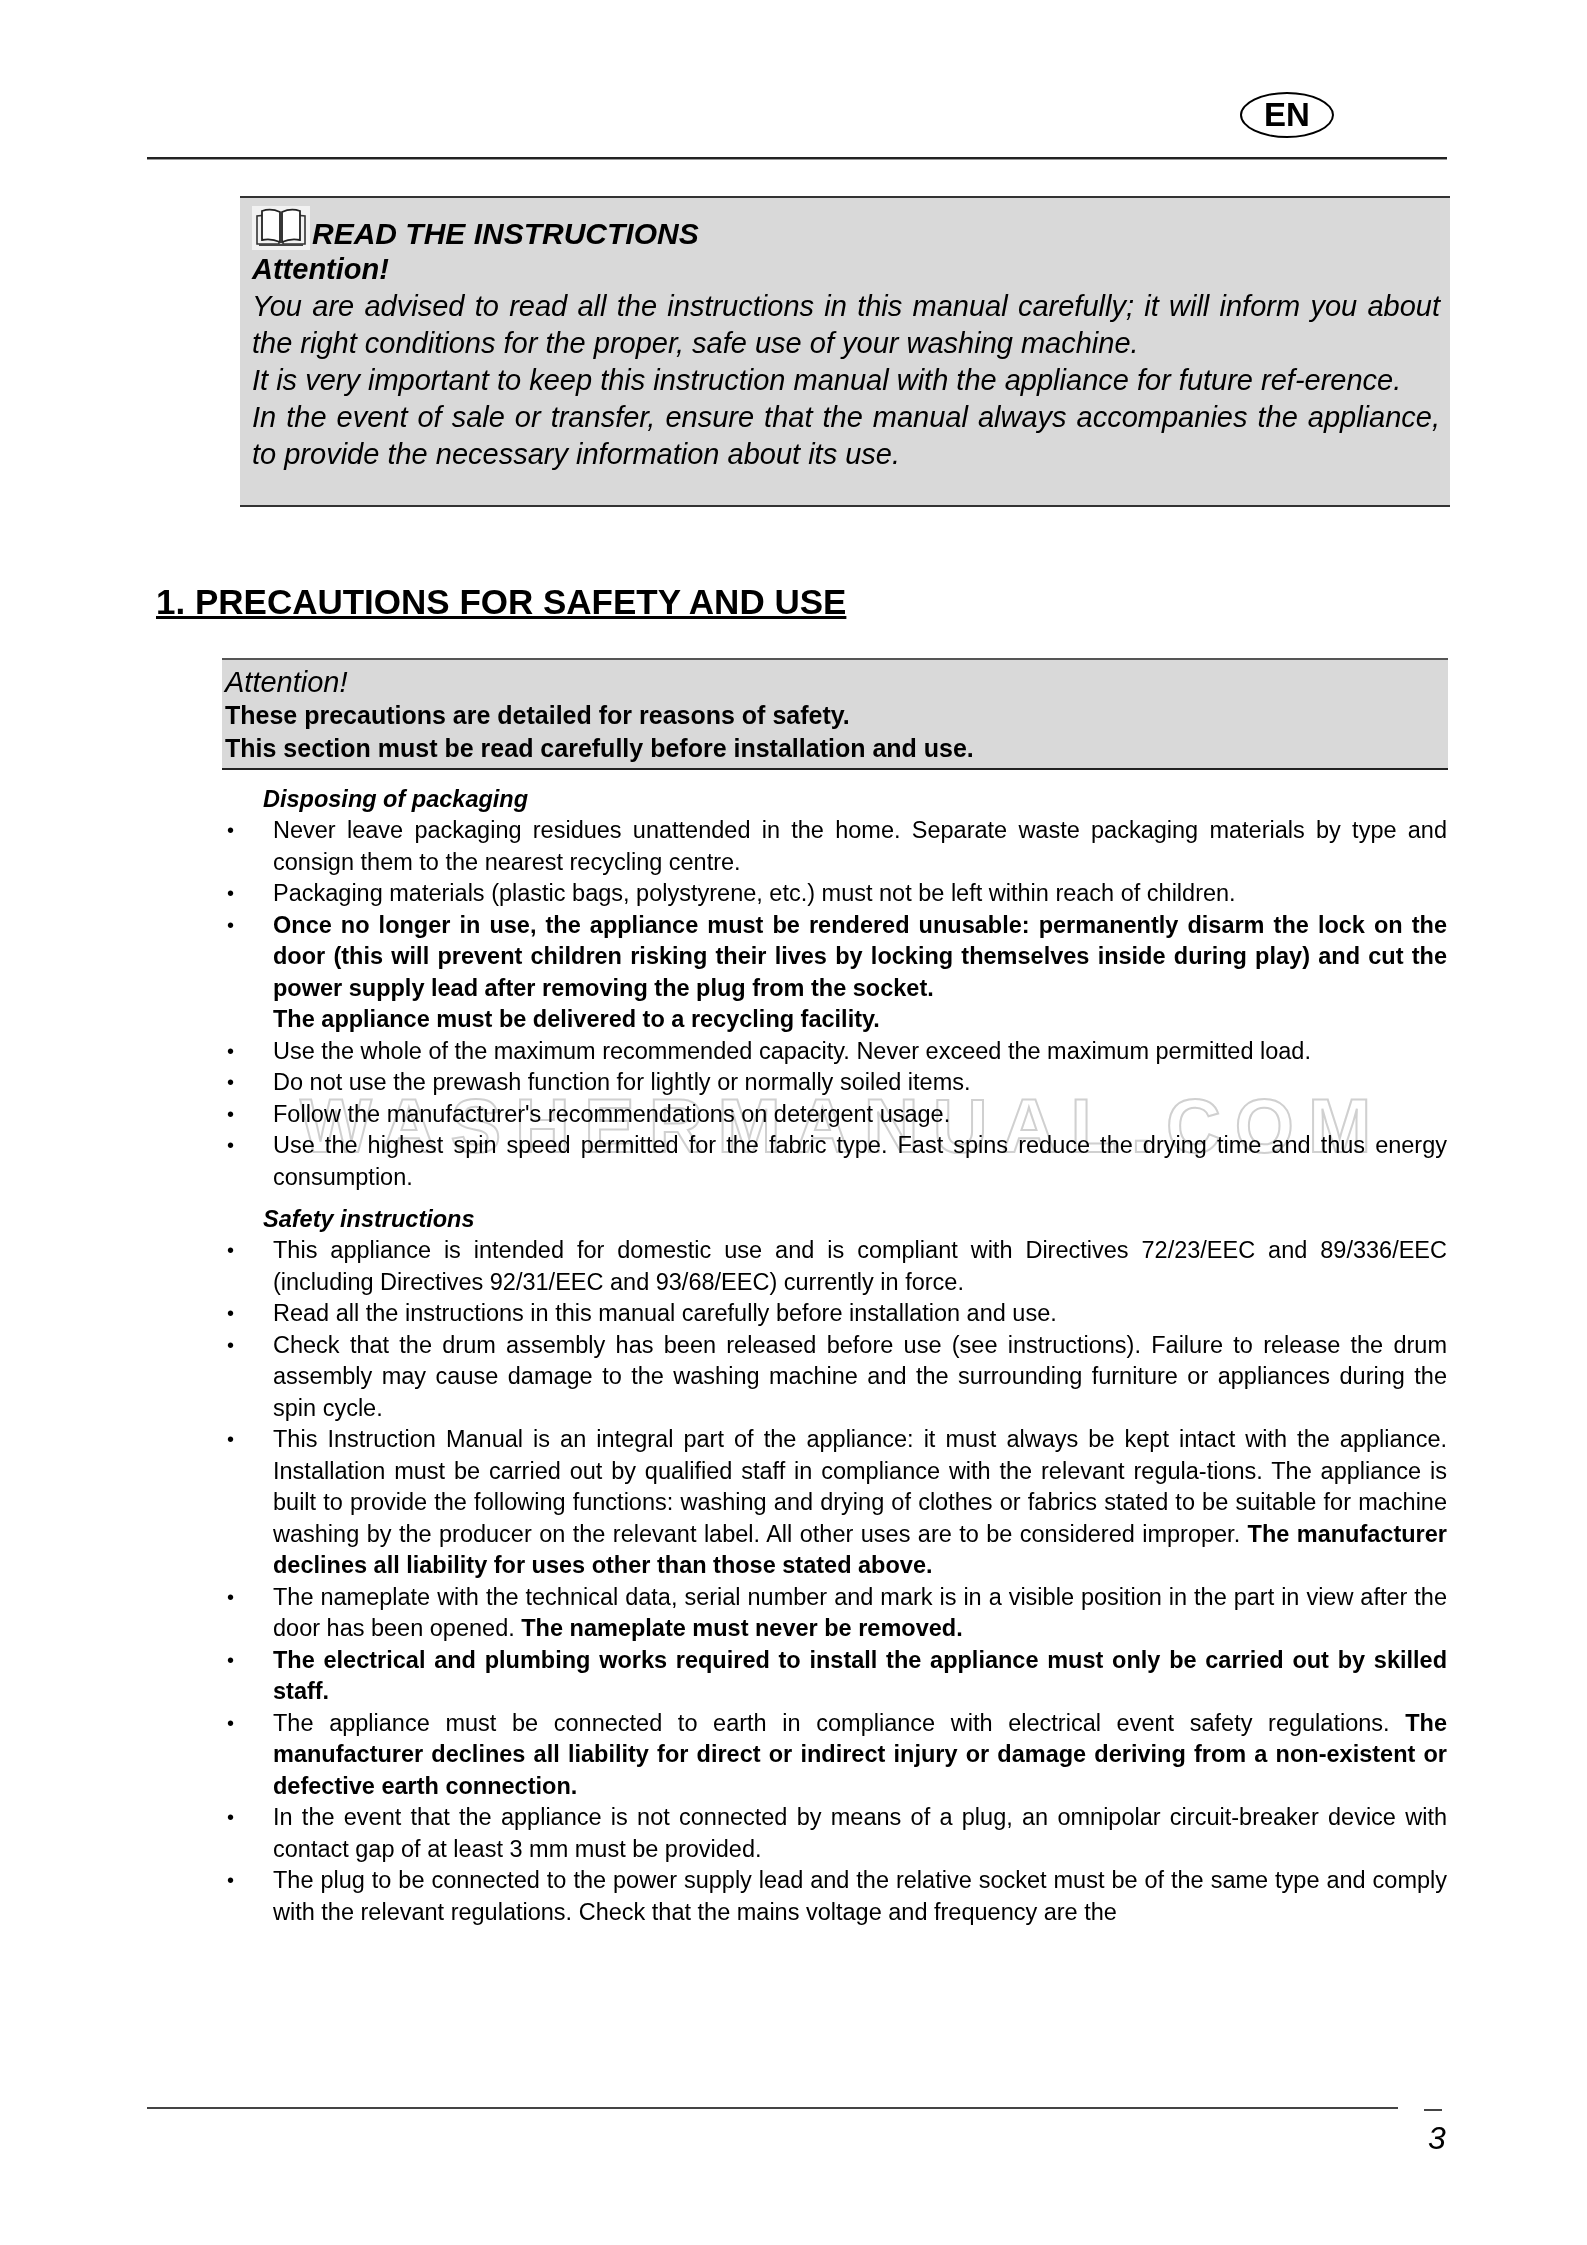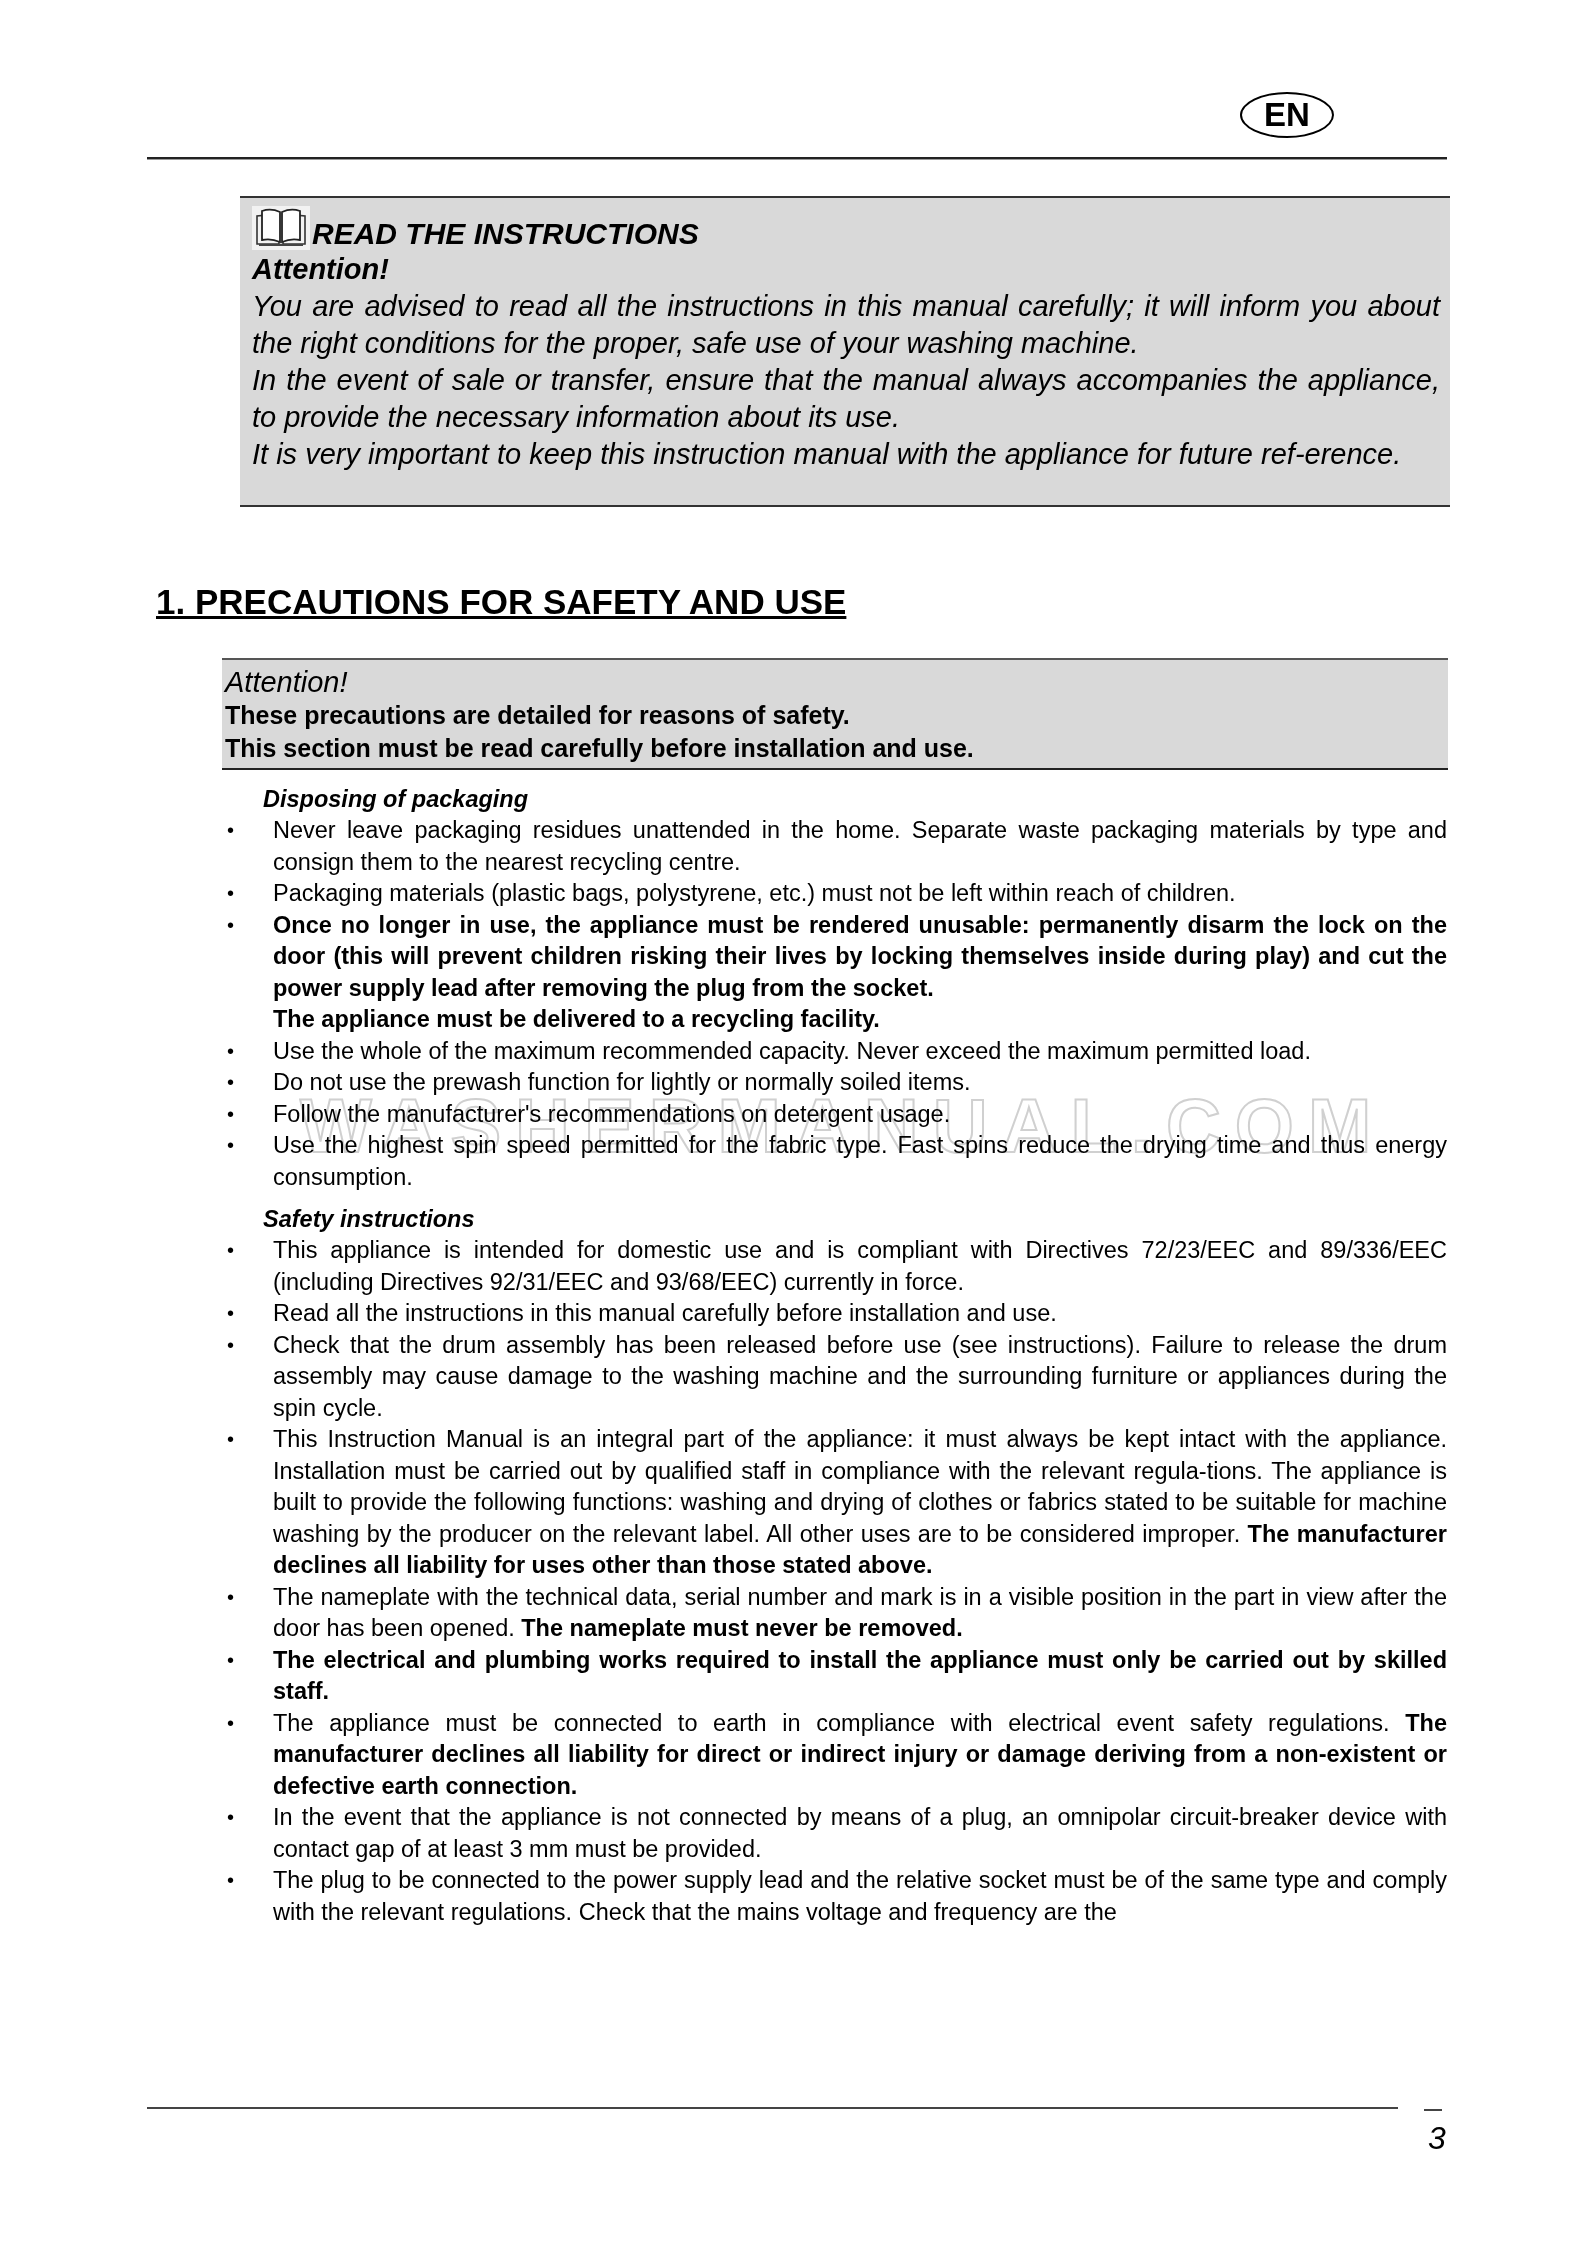--- a/index.html
+++ b/index.html
@@ -51,22 +51,22 @@
           <path d="M2 8 L2 36 L24 36 L24 6 Z" fill="none" stroke="#333" stroke-width="1.6"></path>
           <path d="M50 8 L50 36 L28 36 L28 6 Z" fill="none" stroke="#333" stroke-width="1.6"></path>
           <path d="M7 3 L7 32 Q16 30 25 34 L25 4 Q16 0 7 3 Z" fill="#fff" stroke="#222" stroke-width="1.8"></path>
           <path d="M45 3 L45 32 Q36 30 27 34 L27 4 Q36 0 45 3 Z" fill="#fff" stroke="#222" stroke-width="1.8"></path>
           <path d="M4 36 L48 36 L48 38 L4 38 Z" fill="#444"></path>
         </svg>
       </span><span class="read-title">READ THE INSTRUCTIONS</span>
     </div>
     <span class="att-title">Attention!</span>
     <p class="read-para">You are advised to read all the instructions in this manual carefully; it will inform you about the right conditions for the proper, safe use of your washing machine.</p>
+    <p class="read-para">It is very important to keep this instruction manual with the appliance for future ref-erence.</p>
     <p class="read-para">In the event of sale or transfer, ensure that the manual always accompanies the appliance, to provide the necessary information about its use.</p>
-    <p class="read-para">It is very important to keep this instruction manual with the appliance for future ref-erence.</p>
   </div>
 </div>
 
 <div class="abs h1">1. PRECAUTIONS FOR SAFETY AND USE</div>
 
 <div class="abs att-box">
   <div class="inner">
     <span class="att2-title">Attention!</span>
     <span class="att2-line">These precautions are detailed for reasons of safety.</span>
     <span class="att2-line">This section must be read carefully before installation and use.</span>

